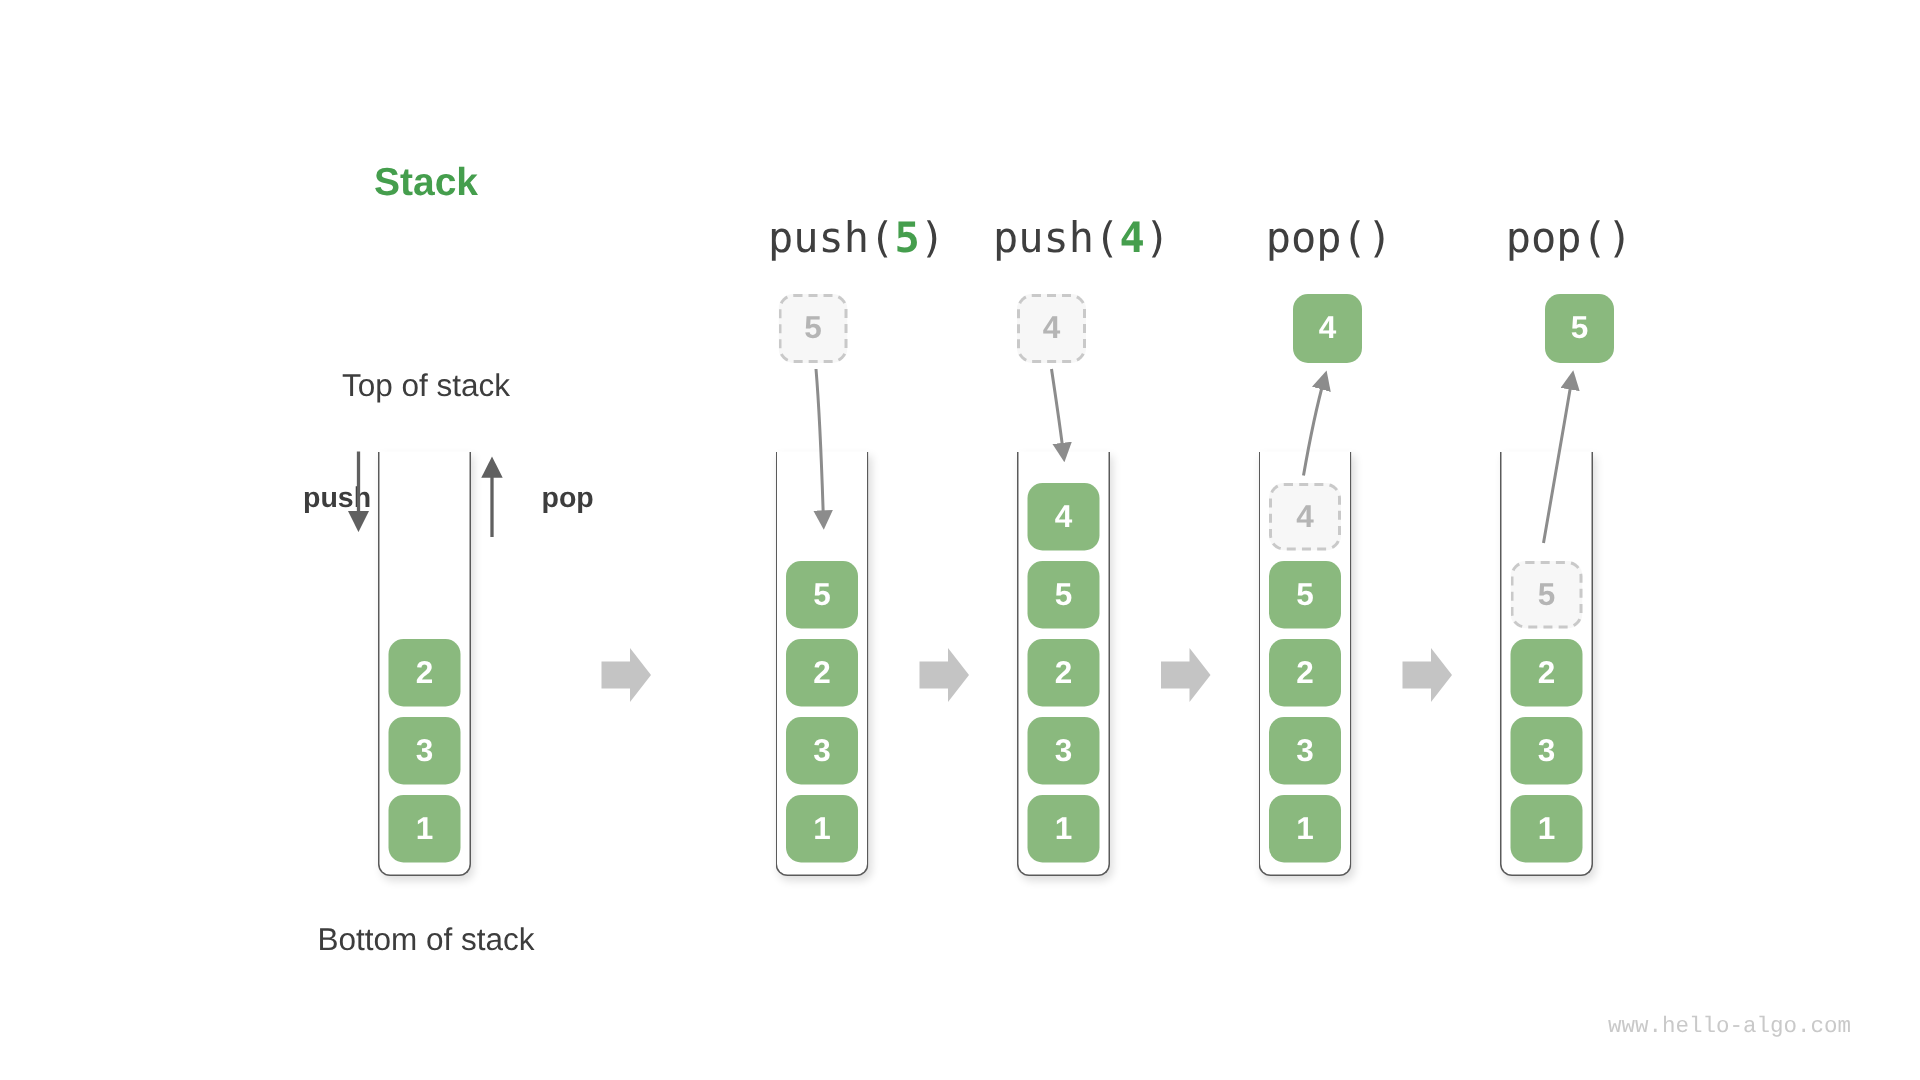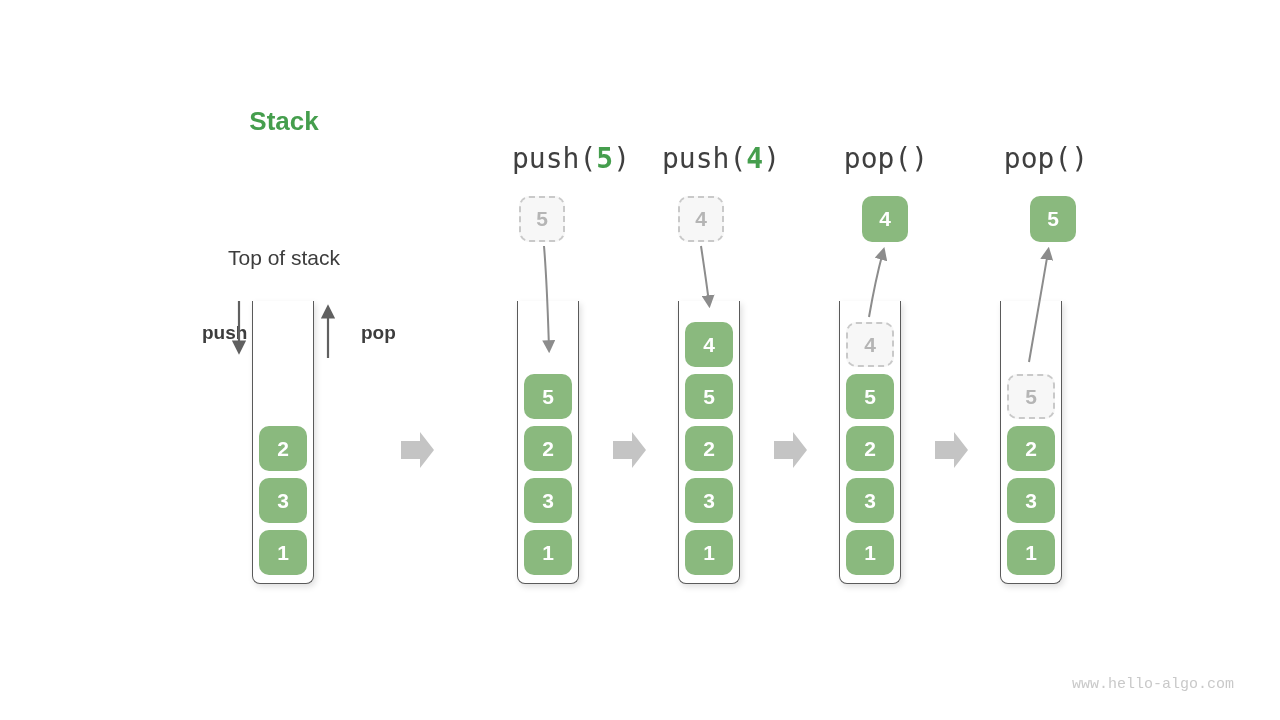--- a/index.html
+++ b/index.html
@@ -75,20 +75,21 @@
     font-family:Liberation Mono, monospace;font-size:15px;color:var(--watermark);
   }
 </style>
 </head>
 <body>
 
 <div class="canvas">
 
   <div class="title">Stack</div>
   <div class="big-label" id="top-label">Top of stack</div>
+  <div class="big-label" id="bottom-label">Bottom of stack</div>
   <div class="side-label" id="push-label">push</div>
   <div class="side-label" id="pop-label">pop</div>
 
   <div class="op-header" id="h2"><span>push(</span><span class="op-arg">5</span><span>)</span></div>
   <div class="op-header" id="h3"><span>push(</span><span class="op-arg">4</span><span>)</span></div>
   <div class="op-header" id="h4"><span>pop()</span><span class="op-arg"></span><span></span></div>
   <div class="op-header" id="h5"><span>pop()</span><span class="op-arg"></span><span></span></div>
 
   <div class="float-box box-dashed" id="float-s2">5</div>
   <div class="float-box box-dashed" id="float-s3">4</div>

